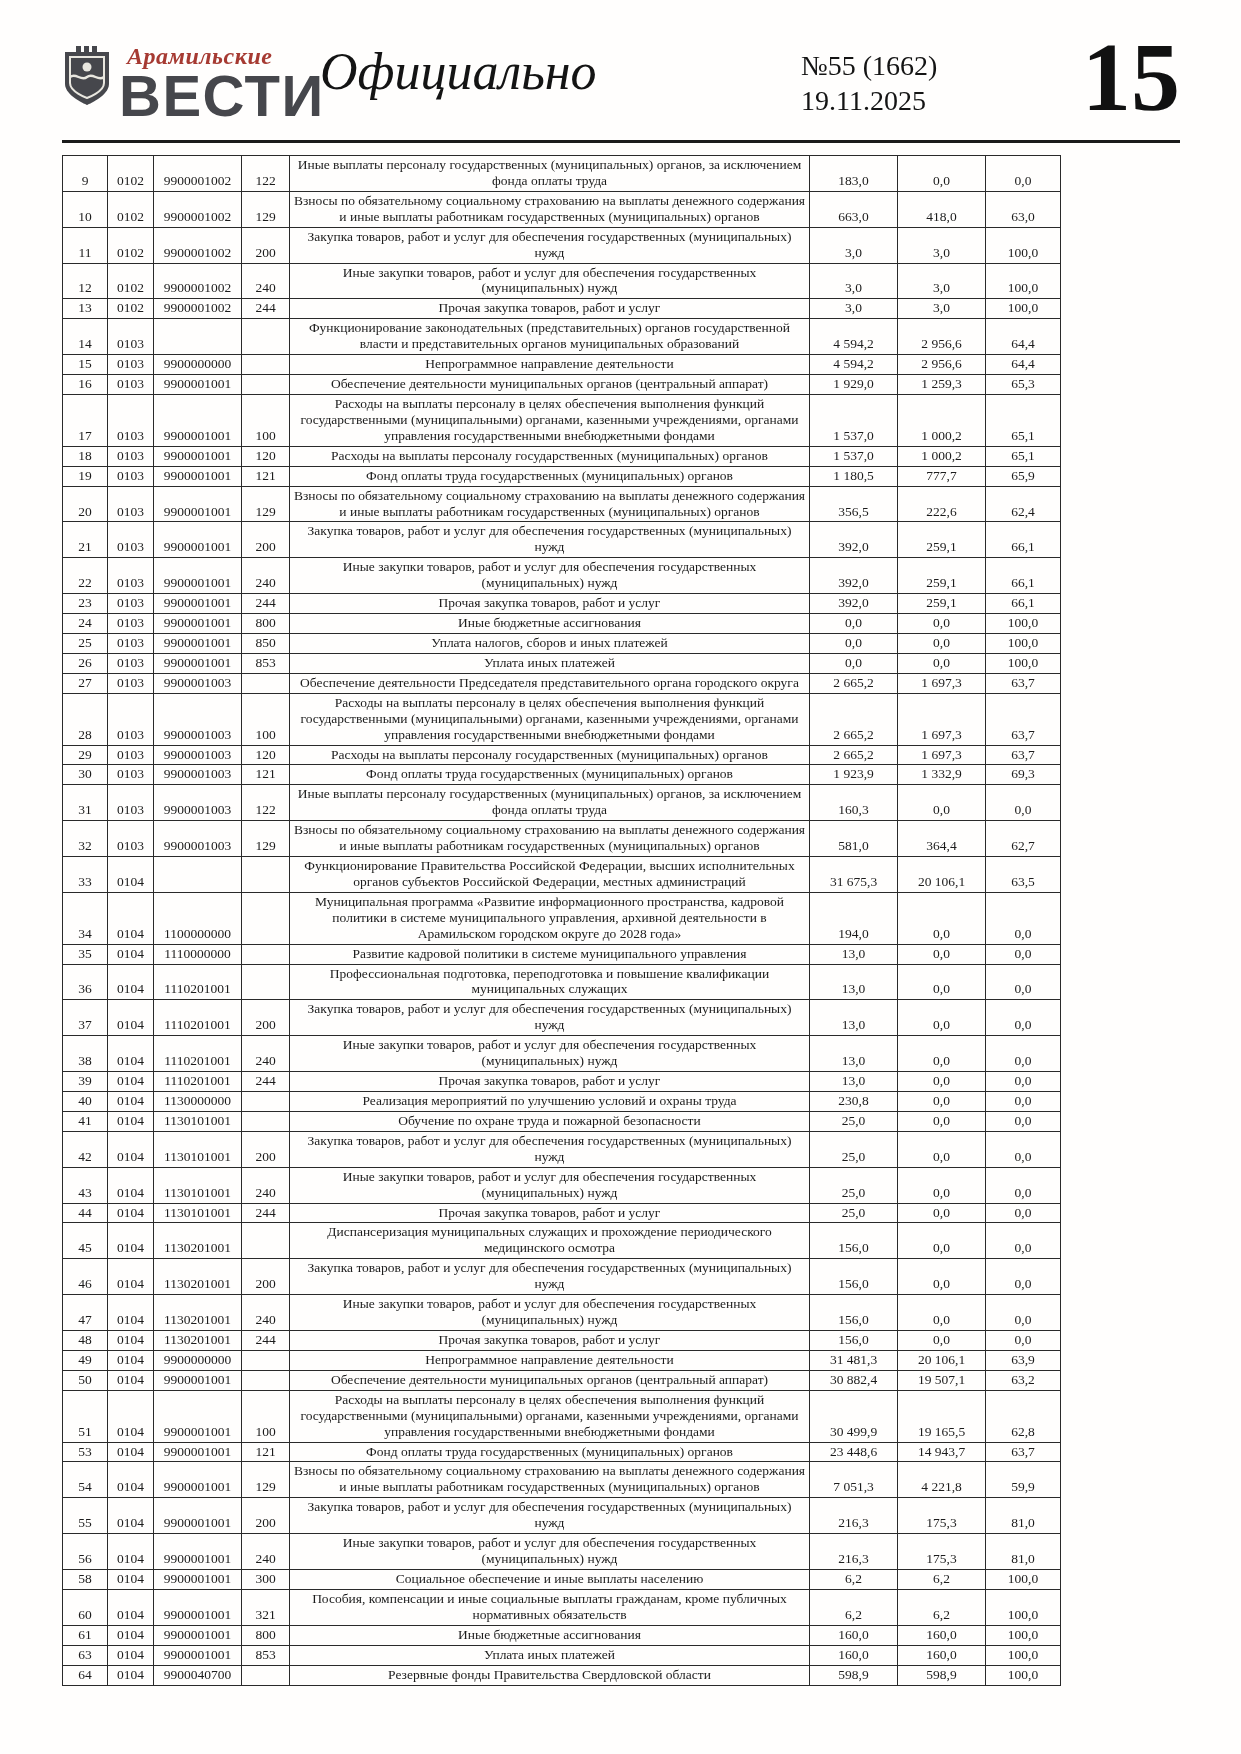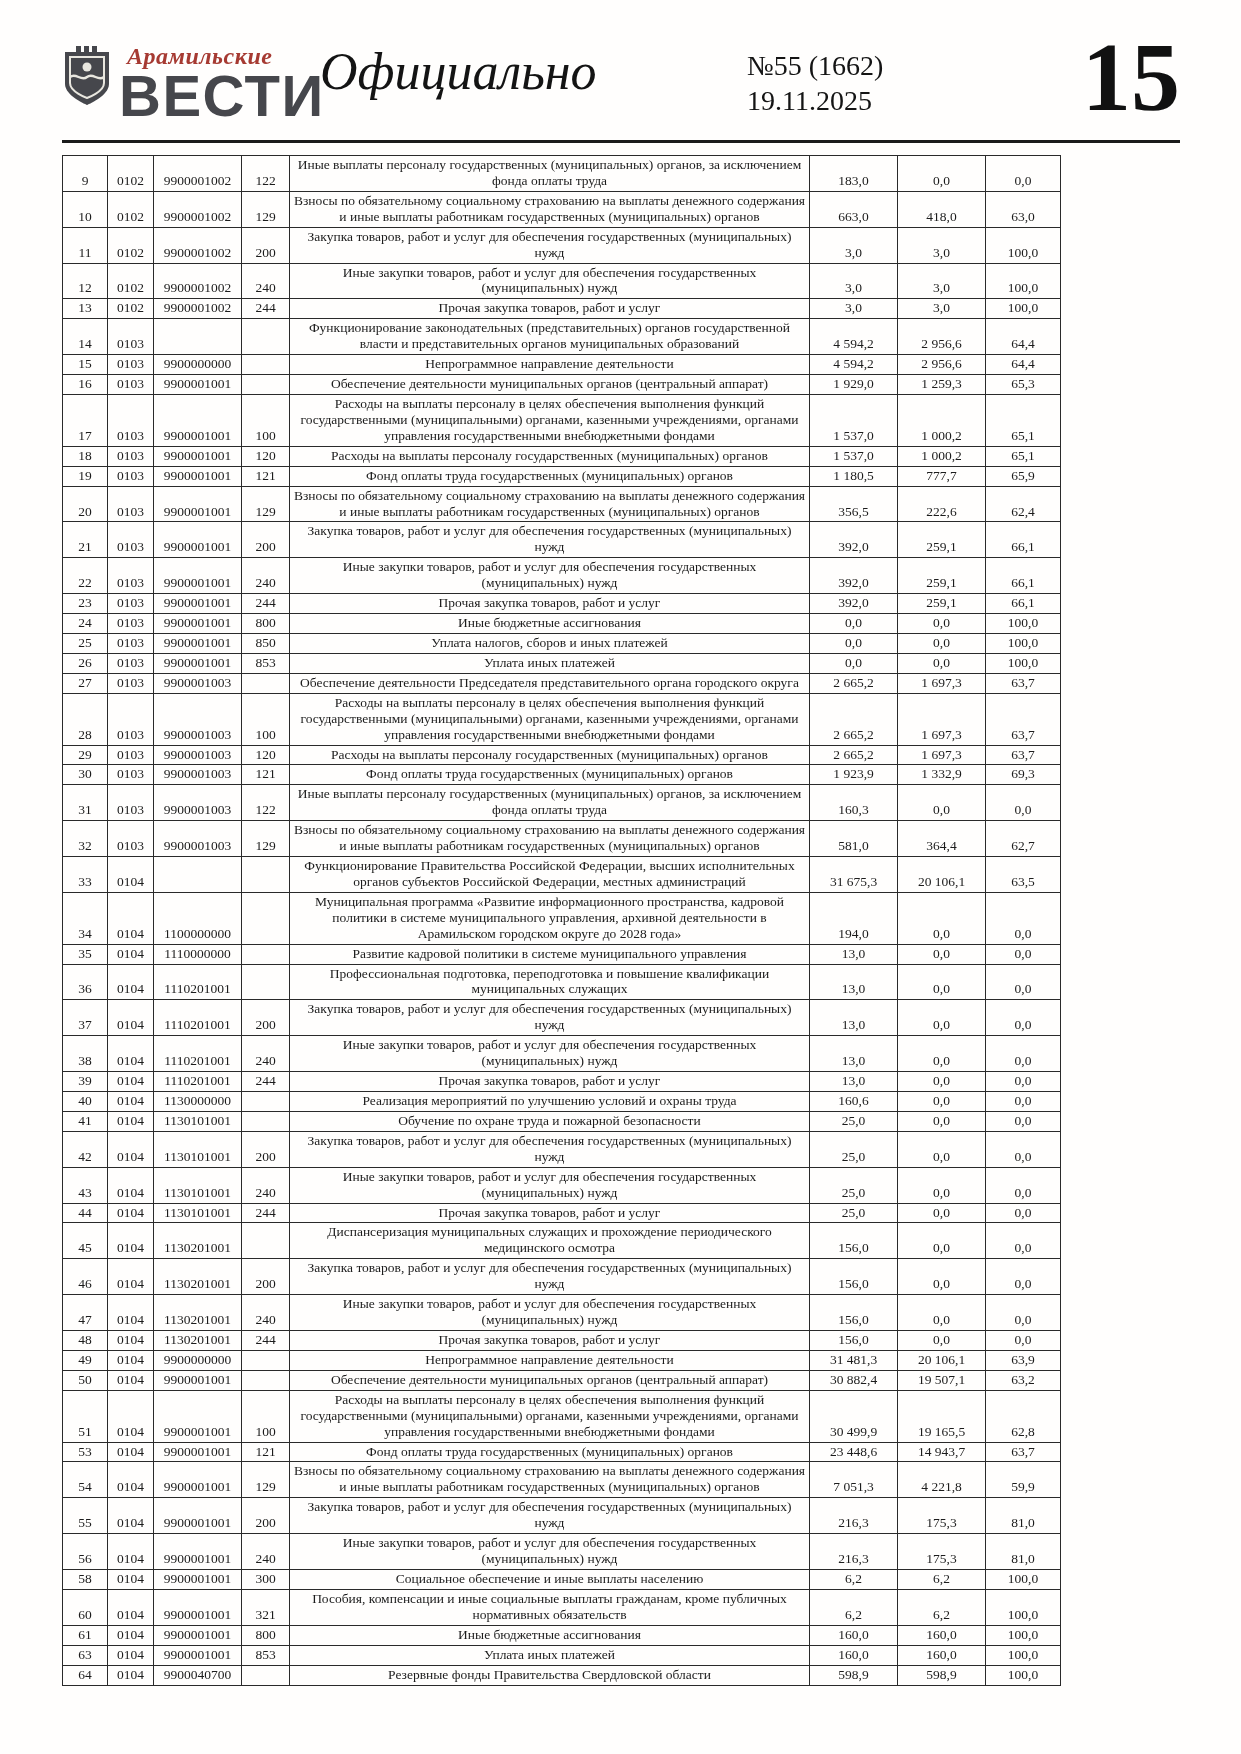--- a/index.html
+++ b/index.html
@@ -35,21 +35,21 @@
     font-family: "Liberation Sans", sans-serif;
     font-weight: bold; font-size: 58px; line-height: 0.95;
     letter-spacing: 1.5px; color: var(--logo-dark, #46474c);
   }
   .section-title {
     position: absolute; left: 258px; top: 8px;
     font-size: 52px; font-style: italic; line-height: 1;
     color: #141414;
   }
   .issue-block {
-    position: absolute; left: 685px; top: 10px;
+    position: absolute; left: 739px; top: 10px;
     font-size: 28px; line-height: 1.25; color: #141414;
   }
   .page-number {
     position: absolute; right: 0; top: -10px;
     font-size: 98px; font-weight: bold; line-height: 1;
     color: #111111;
   }
   .rule { border-top: 3px solid #1b1b1b; margin-top: 2px; }
 
   
@@ -430,21 +430,21 @@
     <td class="cell-v1">13,0</td>
     <td class="cell-v2">0,0</td>
     <td class="cell-v3">0,0</td>
   </tr>
           <tr>
     <td class="cell-num">40</td>
     <td class="cell-sec">0104</td>
     <td class="cell-art">1130000000</td>
     <td class="cell-type"></td>
     <td class="cell-name">Реализация мероприятий по улучшению условий и охраны труда</td>
-    <td class="cell-v1">160,6</td>
+    <td class="cell-v1">230,8</td>
     <td class="cell-v2">0,0</td>
     <td class="cell-v3">0,0</td>
   </tr>
           <tr>
     <td class="cell-num">41</td>
     <td class="cell-sec">0104</td>
     <td class="cell-art">1130101001</td>
     <td class="cell-type"></td>
     <td class="cell-name">Обучение по охране труда и пожарной безопасности</td>
     <td class="cell-v1">25,0</td>

